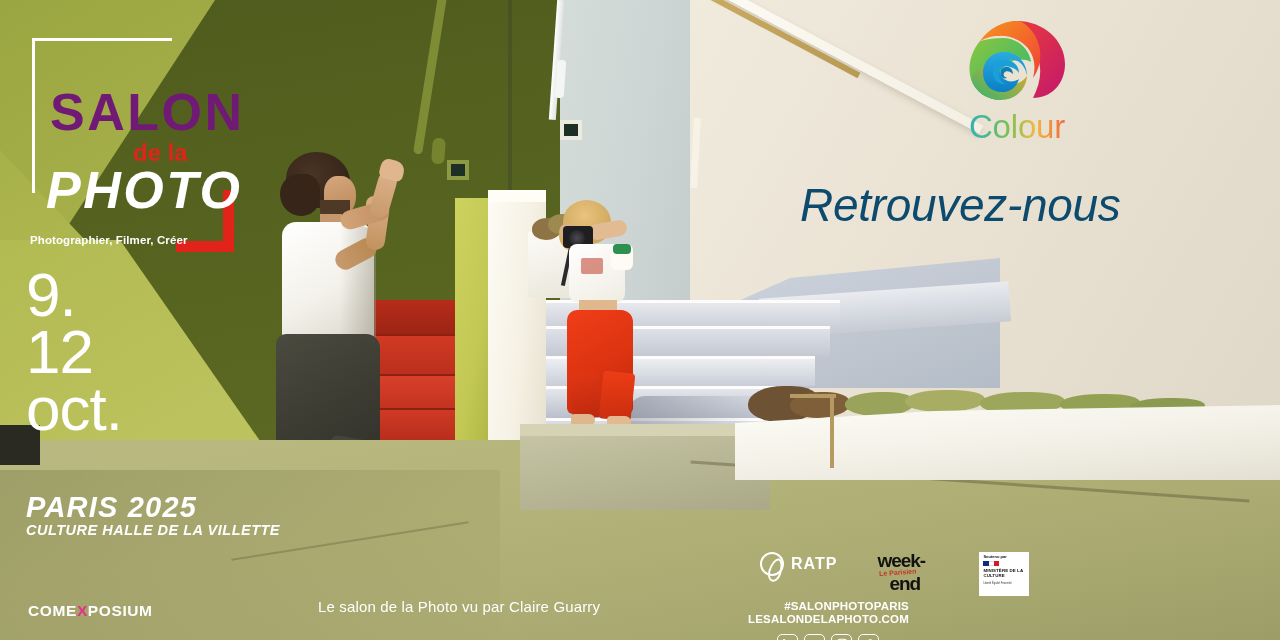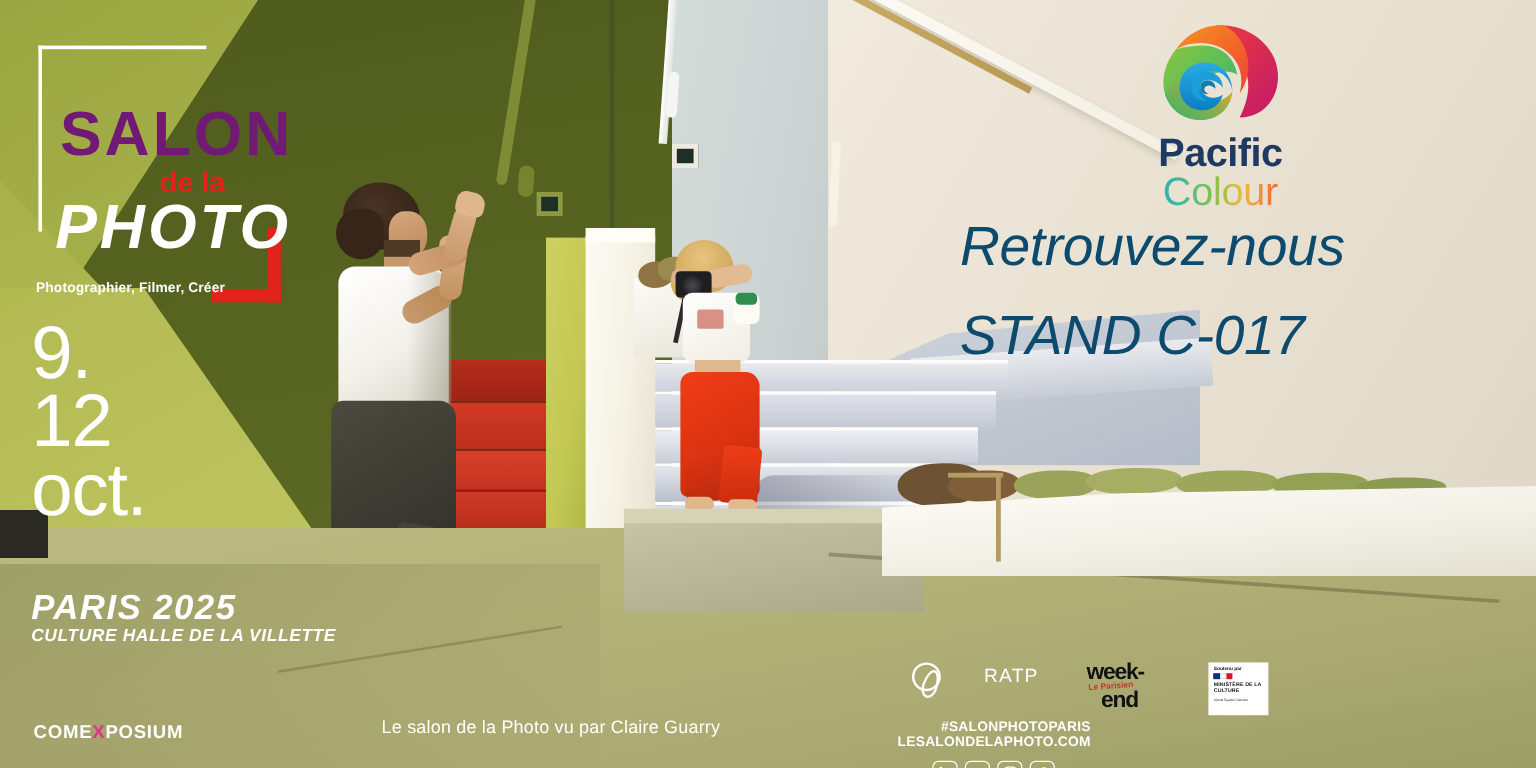--- a/index.html
+++ b/index.html
@@ -468,21 +468,21 @@
   .ratp { display:flex; align-items:center; gap:7px; }
   .ratp-mark {
     width:24px; height:24px; border:2px solid #fff; border-radius:50%;
     position:relative;
   }
   .ratp-mark::after {
     content:""; position:absolute; left:7px; top:4px; width:9px; height:20px;
     border:2px solid #fff; border-radius:50% 50% 50% 50%/60% 60% 40% 40%;
     transform:rotate(18deg);
   }
-  .ratp-text { font-size:16px; font-weight:400; color:#fff; letter-spacing:1px;margin-left:29px; }
+  .ratp-text { font-size:16px; font-weight:700; color:#fff; letter-spacing:1px; }
 
   .weekend { position:relative; width:62px; height:42px; color:#111; }
   .we-top {
     font-size:19px; font-weight:800; letter-spacing:-1px; line-height:.92;
     font-family:"Liberation Sans", sans-serif;
   }
   .we-mid {
     font-size:7px; font-weight:700; color:#c0392b; line-height:1;
     transform:rotate(-4deg); margin:-1px 0 0 2px;
   }
@@ -689,27 +689,25 @@
           </defs>
           <path d="M54 3 C80 3 102 22 102 46 C102 66 88 80 70 80 C77 66 80 52 74 38 C67 22 52 14 34 18 C40 9 46 3 54 3 Z" fill="url(#g3)"></path>
           <path d="M54 3 C40 3 26 10 17 23 C30 16 46 16 58 24 C70 32 74 46 70 60 C80 46 80 26 68 12 C64 7 59 3 54 3 Z" fill="url(#g2)"></path>
           <path d="M17 23 C8 34 4 48 8 61 C12 74 24 82 38 82 C32 72 32 60 39 51 C46 42 58 39 68 44 C66 30 54 20 40 20 C32 20 24 21 17 23 Z" fill="url(#g5)"></path>
           <path d="M8 61 C12 74 24 82 38 82 C52 82 63 72 64 58 C58 66 48 69 40 65 C32 61 29 52 33 44 C22 46 12 52 8 61 Z" fill="url(#g1)"></path>
           <path d="M64 58 C64 44 54 34 41 34 C29 34 20 43 20 55 C20 66 28 74 39 74 C47 74 54 69 56 61 C50 65 43 64 39 59 C35 54 36 46 42 43 C51 38 62 45 64 58 Z" fill="url(#g4)"></path>
           <path d="M56 55 C56 47 49 41 41 42 C34 43 29 49 30 56 C31 63 37 67 43 66 C38 64 35 60 36 55 C37 50 42 47 47 49 C51 50 54 52 56 55 Z" fill="#1b9fd8"></path>
           <path d="M50 56 C50 51 46 48 42 49 C38 50 36 54 38 58 C39 60 42 61 44 60 C41 59 40 57 41 55 C43 52 47 53 50 56 Z" fill="#0e7fb5"></path>
         </svg>
       </div>
-      <div class="pc-name1">Pacific</div>
       <div class="pc-name2">Colour</div>
     </div>
 
     <div class="headline">
       <div class="hl1">Retrouvez-nous</div>
-      <div class="hl2">STAND C-017</div>
     </div>
 
     <div class="partners">
       <div class="ratp">
         <div class="ratp-mark"></div>
         <div class="ratp-text">RATP</div>
       </div>
       <div class="weekend">
         <div class="we-top">week-</div>
         <div class="we-mid">Le Parisien</div>

